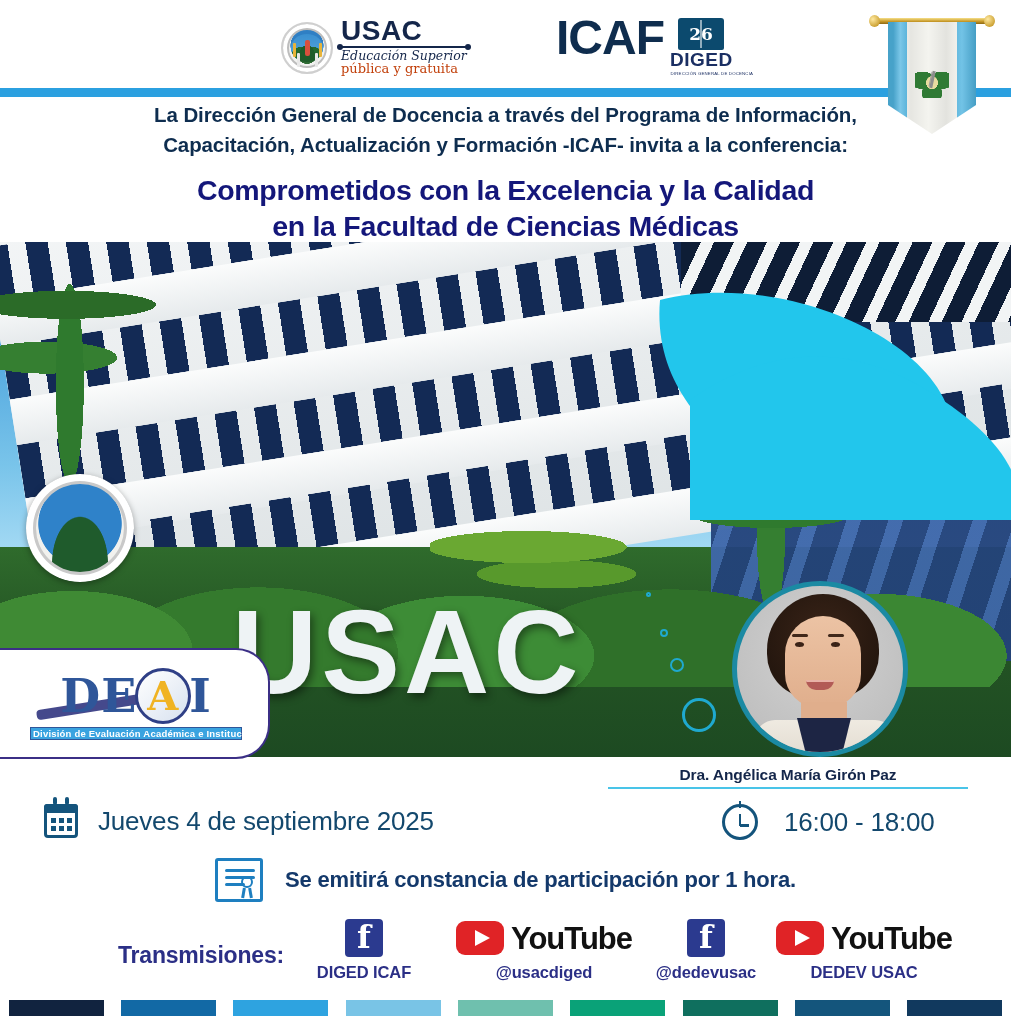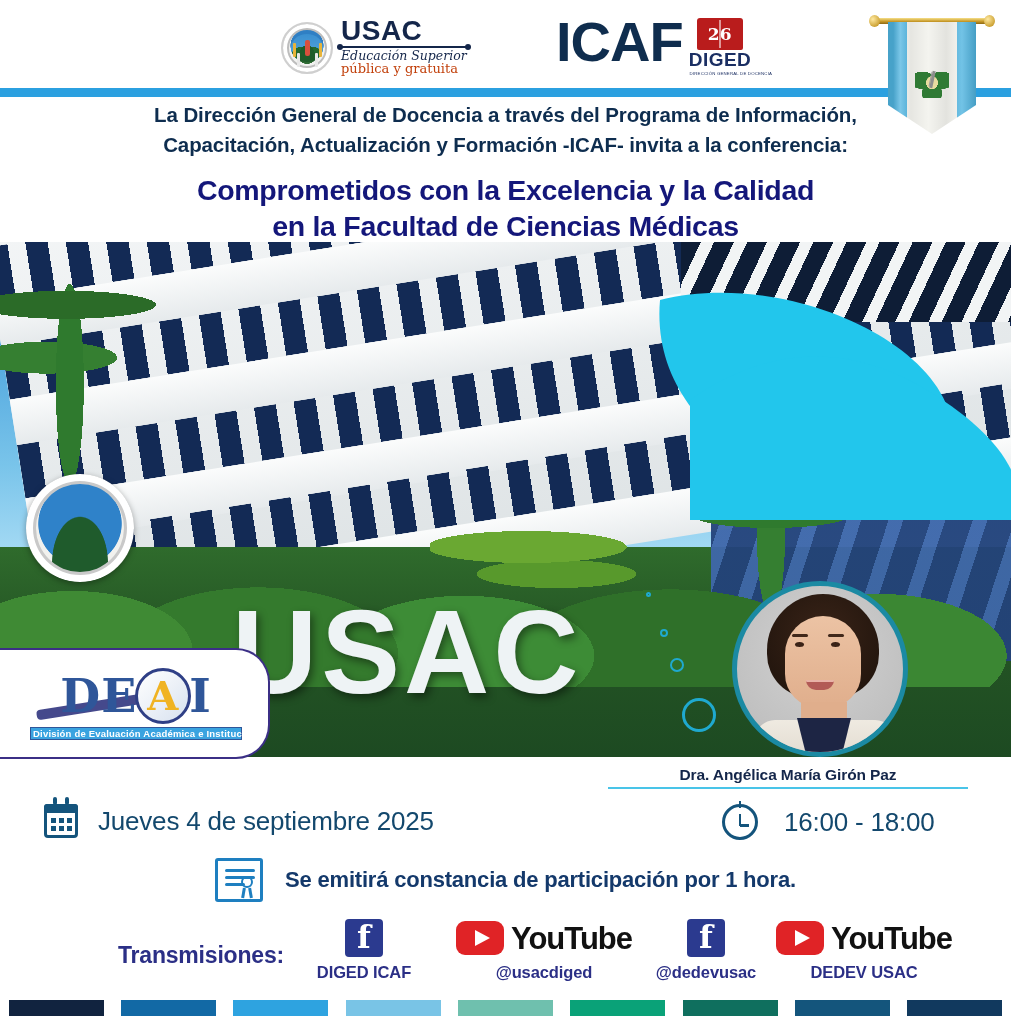--- a/index.html
+++ b/index.html
@@ -78,27 +78,27 @@
     font-size: 13px; color: #c2410c;
     line-height: 1.15;
   }
 
   .icaf-logo {
     position: absolute; left: 556px; top: 14px;
     display: flex; align-items: flex-start; gap: 6px;
   }
   .icaf-word {
     font-family: "Liberation Sans", sans-serif;
-    font-weight: bold; font-size: 56px; color: #0f2d4e;
+    font-weight: bold; font-size: 48px; color: #0f2d4e;
     letter-spacing: -1px; line-height: 1;
   }
   .diged-block { padding-top: 4px; width: 62px; }
   .diged-book {
     width: 46px; height: 32px; margin: 0 auto;
-    background: #b91c1c;
+    background: #0c4a6e;
     border-radius: 3px 3px 2px 2px;
     position: relative;
     display: flex; align-items: center; justify-content: center;
     gap: 2px;
   }
   .diged-book::after {
     content: ""; position: absolute; left: 50%; top: 2px; bottom: 2px;
     width: 2px; margin-left: -1px; background: #ffffff; opacity: .55;
   }
   .diged-num {

